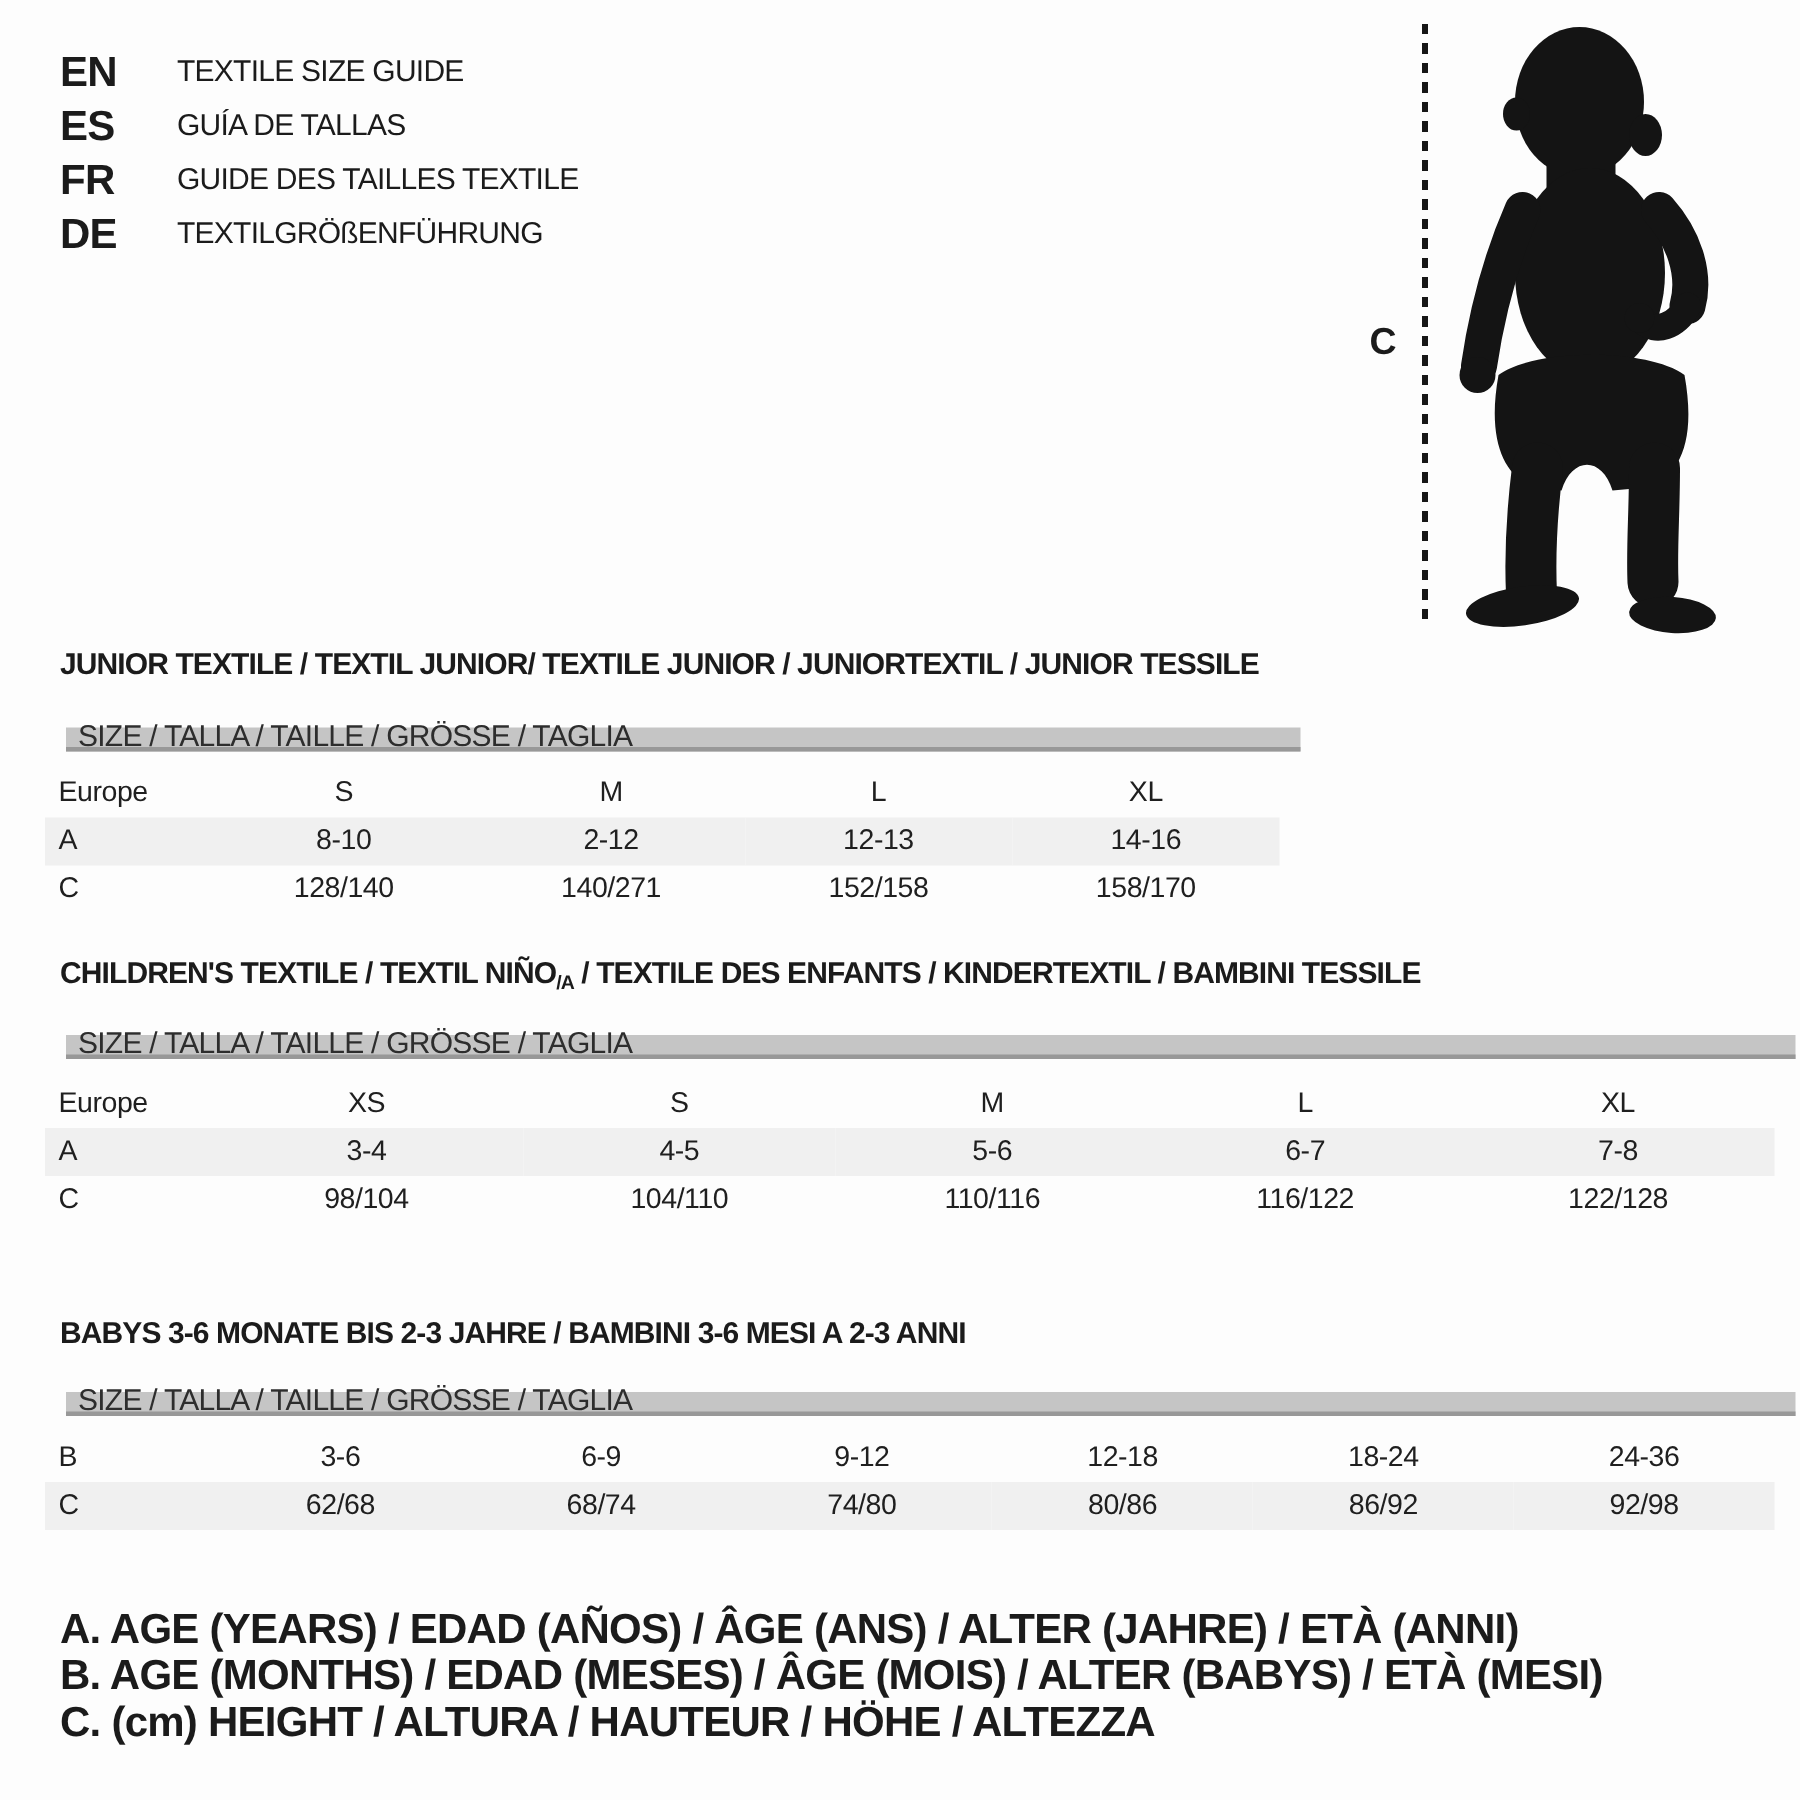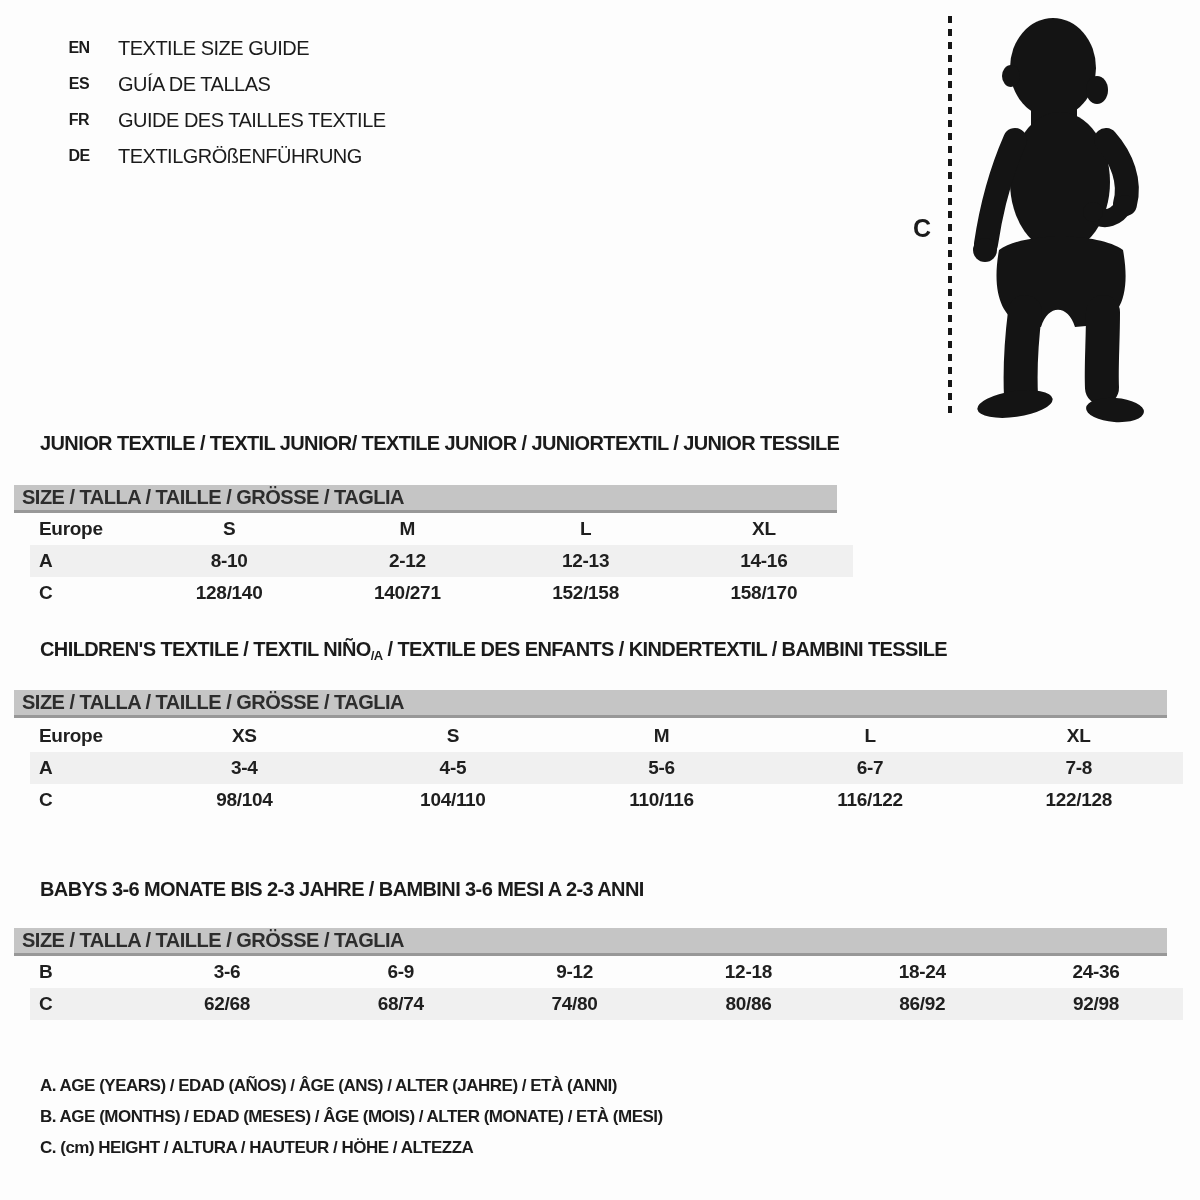--- a/index.html
+++ b/index.html
@@ -10,55 +10,55 @@
     color:#1b1b1b;
     position:relative;
     overflow:hidden;
     -webkit-font-smoothing:antialiased;
   }
   .page { position:absolute; left:0; top:0; width:1200px; height:1200px; }
 
   
   .langs { position:absolute; left:40px; top:30px; }
   .lang-row { display:flex; height:36px; align-items:center; }
-  .lang-code { width:78px; font-size:16px; font-weight:700; letter-spacing:-0.5px;text-align:center; }
+  .lang-code { width:78px; font-size:28px; font-weight:700; letter-spacing:-0.5px; }
   .lang-title { font-size:20px; font-weight:400; letter-spacing:-0.5px; }
 
   
   .dash-line {
     position:absolute; left:948px; top:16px; width:4px; height:400px;
     background:repeating-linear-gradient(to bottom, #161616 0px, #161616 7px, transparent 7px, transparent 13px);
   }
   .c-label { position:absolute; left:913px; top:214px; font-size:25px; font-weight:700; }
   .silhouette { position:absolute; left:965px; top:12px; width:182px; height:412px; }
 
   
   .section-title {
     position:absolute; left:40px; font-size:20px; font-weight:700; letter-spacing:-0.6px; white-space:nowrap;
   }
   .section-title .sub { font-size:13px; vertical-align:-4px; }
   .size-bar {
-    position:absolute; left:14px; height:28px;
+    position:absolute; left:44px; height:16px;
     background:#c5c5c5; border-bottom:3px solid #989898;
     display:flex; align-items:center; padding-left:8px;
-    font-size:20px; font-weight:700; letter-spacing:-0.5px; color:#2d2d2d;
+    font-size:20px; font-weight:400; letter-spacing:-0.5px; color:#2d2d2d;
   }
   table.size-table {
     position:absolute; left:30px; border-collapse:collapse; table-layout:fixed;
   }
   table.size-table td {
     height:32px; text-align:center; vertical-align:middle;
-    font-size:19px; font-weight:700; letter-spacing:-0.3px; color:#1f1f1f;
+    font-size:19px; font-weight:400; letter-spacing:-0.3px; color:#1f1f1f;
   }
   table.size-table td.lbl { text-align:left; padding-left:9px; }
   table.size-table tbody tr:nth-child(2) { background:#f0f0f0; }
 
   
   .legend { position:absolute; left:40px; top:1070px; }
-  .legend-line { height:31px; display:flex; align-items:center; font-size:17px; font-weight:700; letter-spacing:-0.5px; white-space:nowrap; }
+  .legend-line { height:31px; display:flex; align-items:center; font-size:28px; font-weight:700; letter-spacing:-0.5px; white-space:nowrap; }
 </style>
 </head>
 <body>
 
 <div class="page">
 
   <div class="langs">
     <div class="lang-row">
       <span class="lang-code">EN</span>
       <span class="lang-title">TEXTILE SIZE GUIDE</span>
@@ -204,17 +204,17 @@
         <td>74/80</td>
         <td>80/86</td>
         <td>86/92</td>
         <td>92/98</td>
       </tr>
     </tbody>
   </table>
 
   <div class="legend">
     <div class="legend-line">A. AGE (YEARS) / EDAD (AÑOS) / ÂGE (ANS) / ALTER (JAHRE) / ETÀ (ANNI)</div>
-    <div class="legend-line">B. AGE (MONTHS) / EDAD (MESES) / ÂGE (MOIS) / ALTER (MONATE) / ETÀ (MESI)</div>
+    <div class="legend-line">B. AGE (MONTHS) / EDAD (MESES) / ÂGE (MOIS) / ALTER (BABYS) / ETÀ (MESI)</div>
     <div class="legend-line">C. (cm) HEIGHT / ALTURA / HAUTEUR / HÖHE / ALTEZZA</div>
   </div>
 
 </div>
 
 </body></html>

